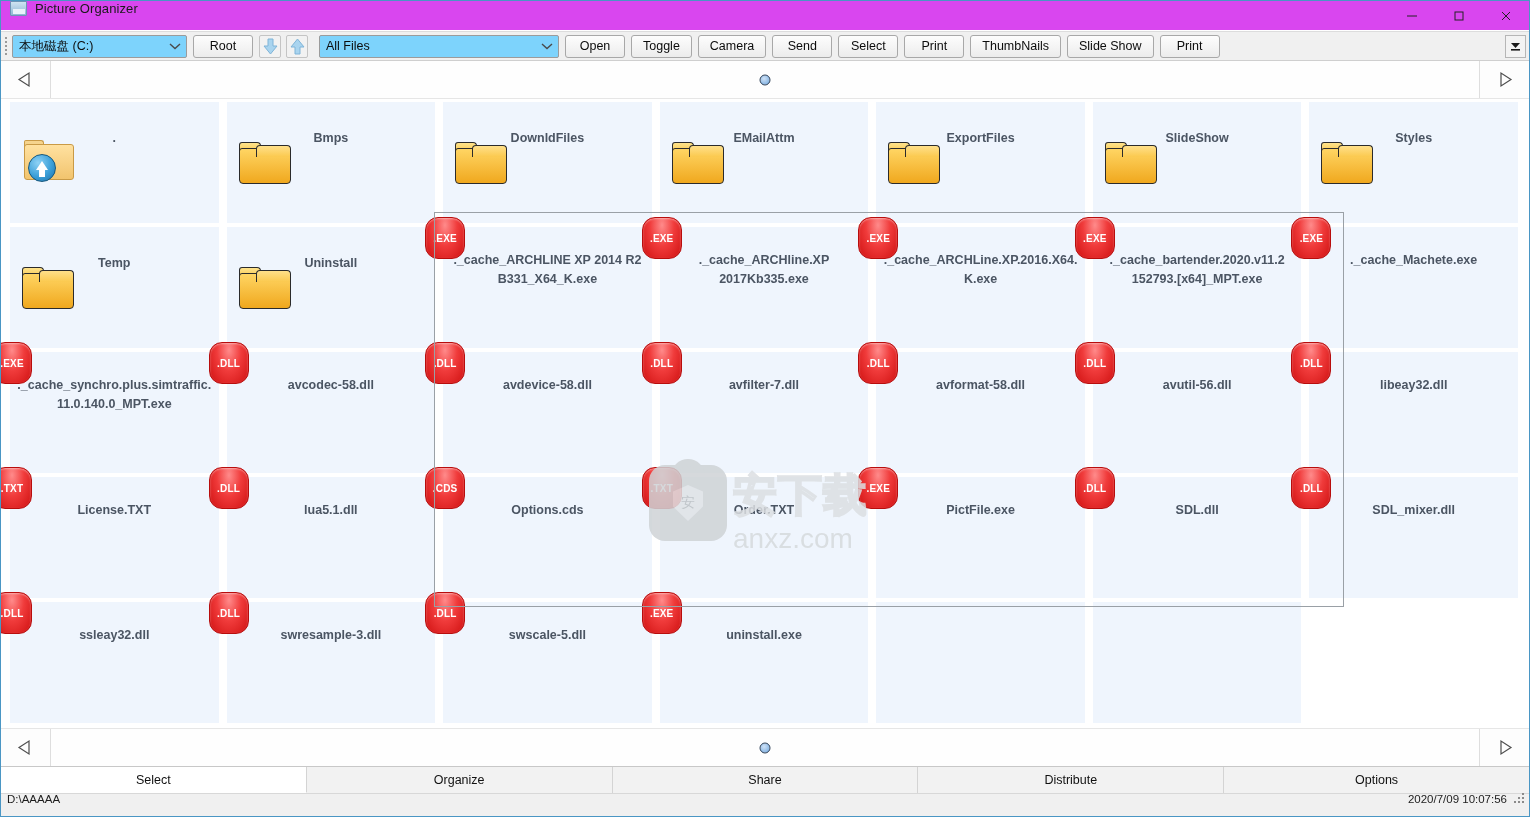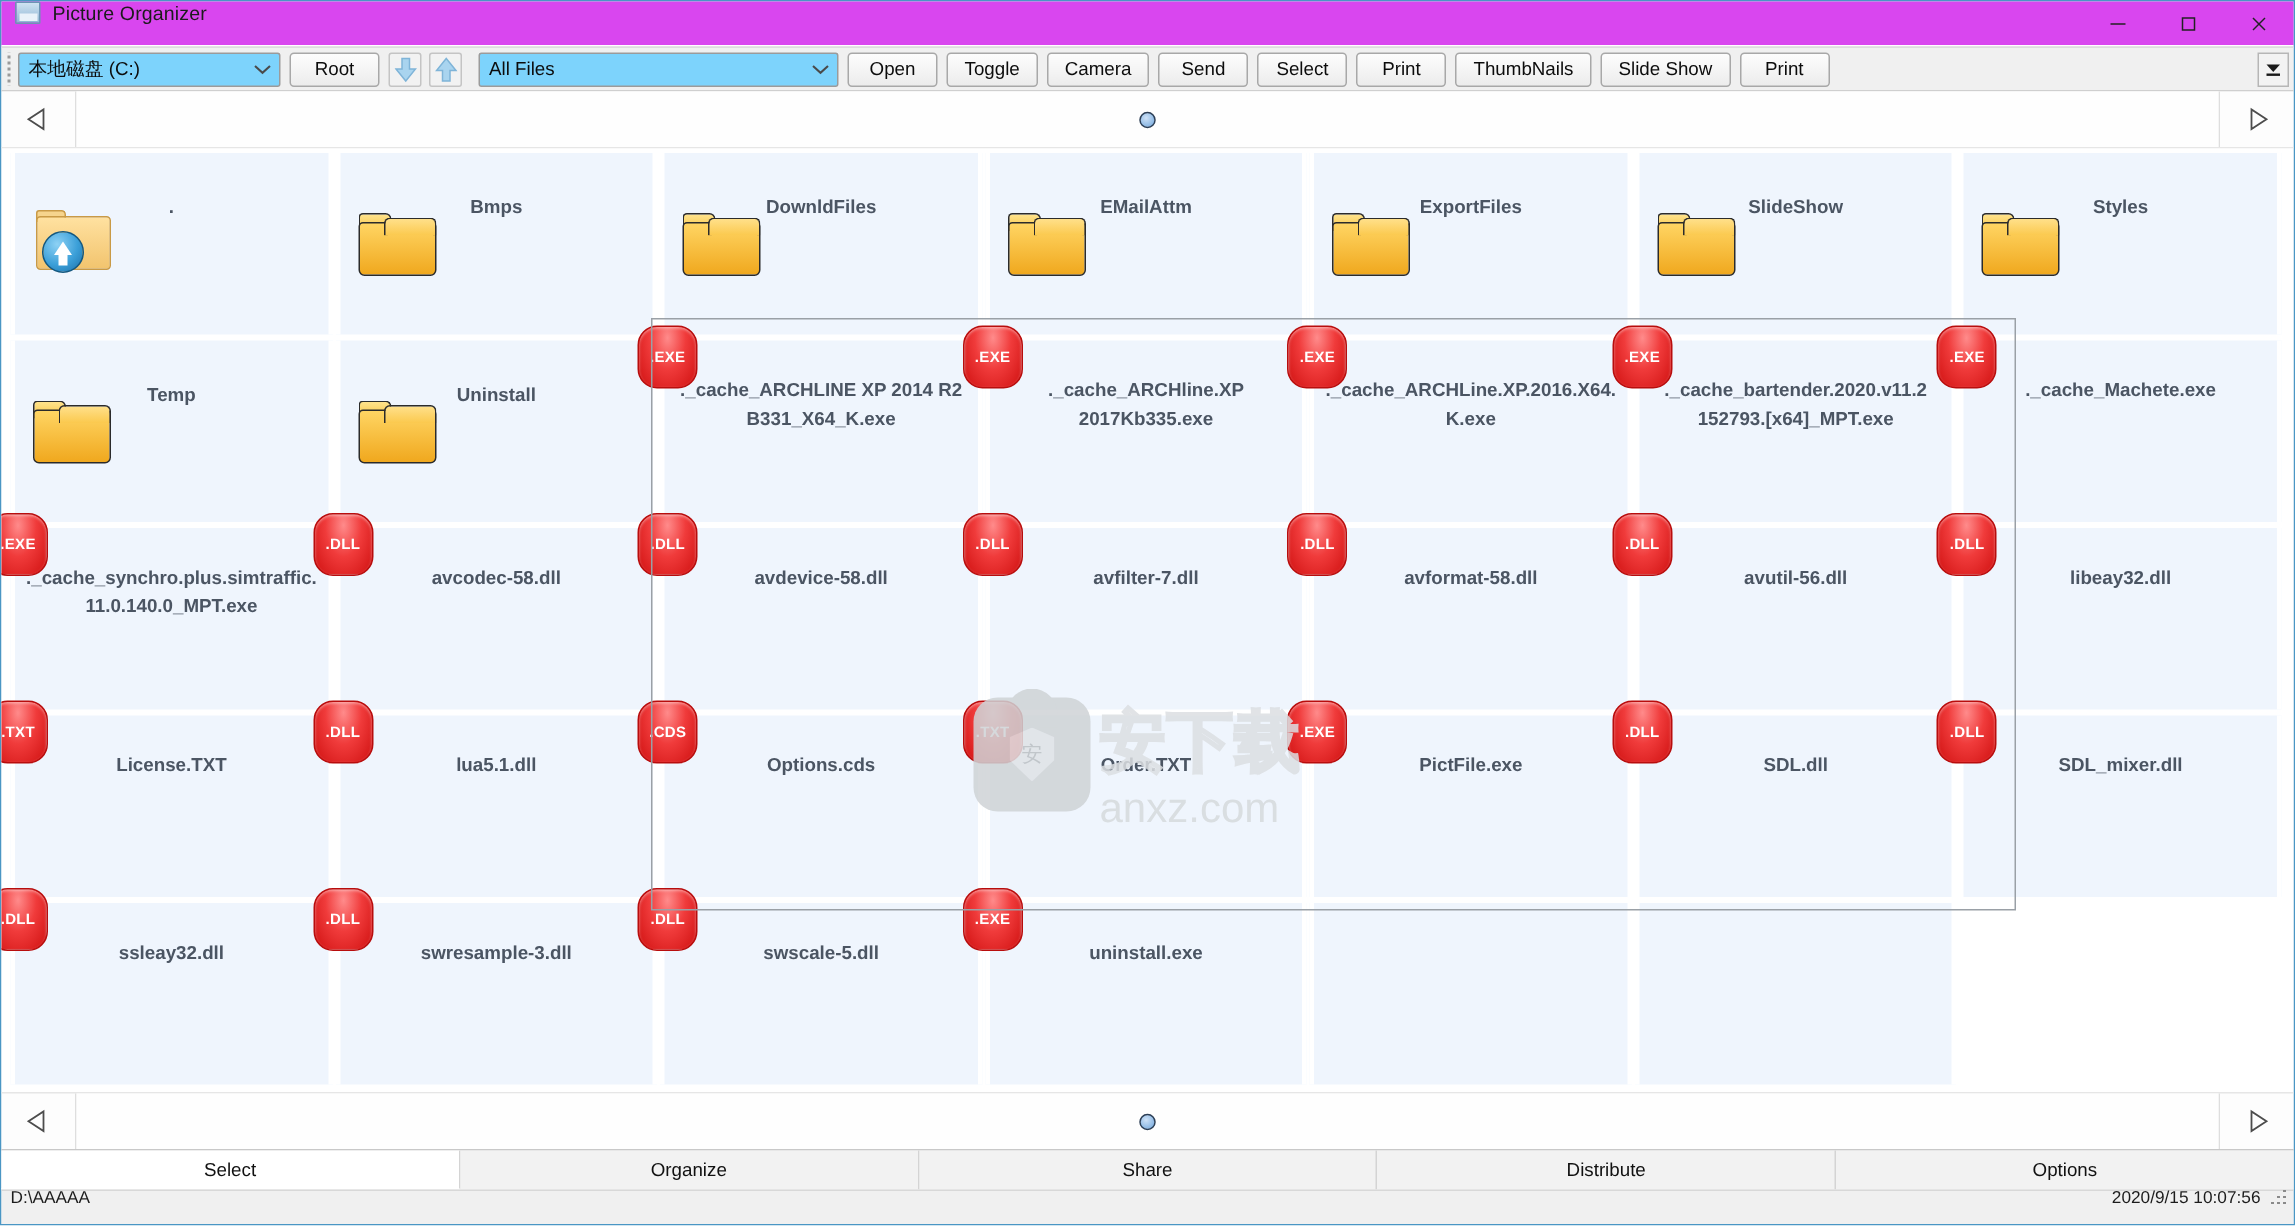--- a/index.html
+++ b/index.html
@@ -708,18 +708,18 @@
       <div class="tab active">Select</div>
       <div class="tab">Organize</div>
       <div class="tab">Share</div>
       <div class="tab">Distribute</div>
       <div class="tab">Options</div>
     </div>
 
   <div class="statusbar">
     <span>D:\AAAAA</span>
     <span class="status-right">
-      <span>2020/9/15 10:07:56</span>
+      <span>2020/7/09 10:07:56</span>
       <span class="gripper"></span>
     </span>
   </div>
 
 </div>
 
 </body></html>

